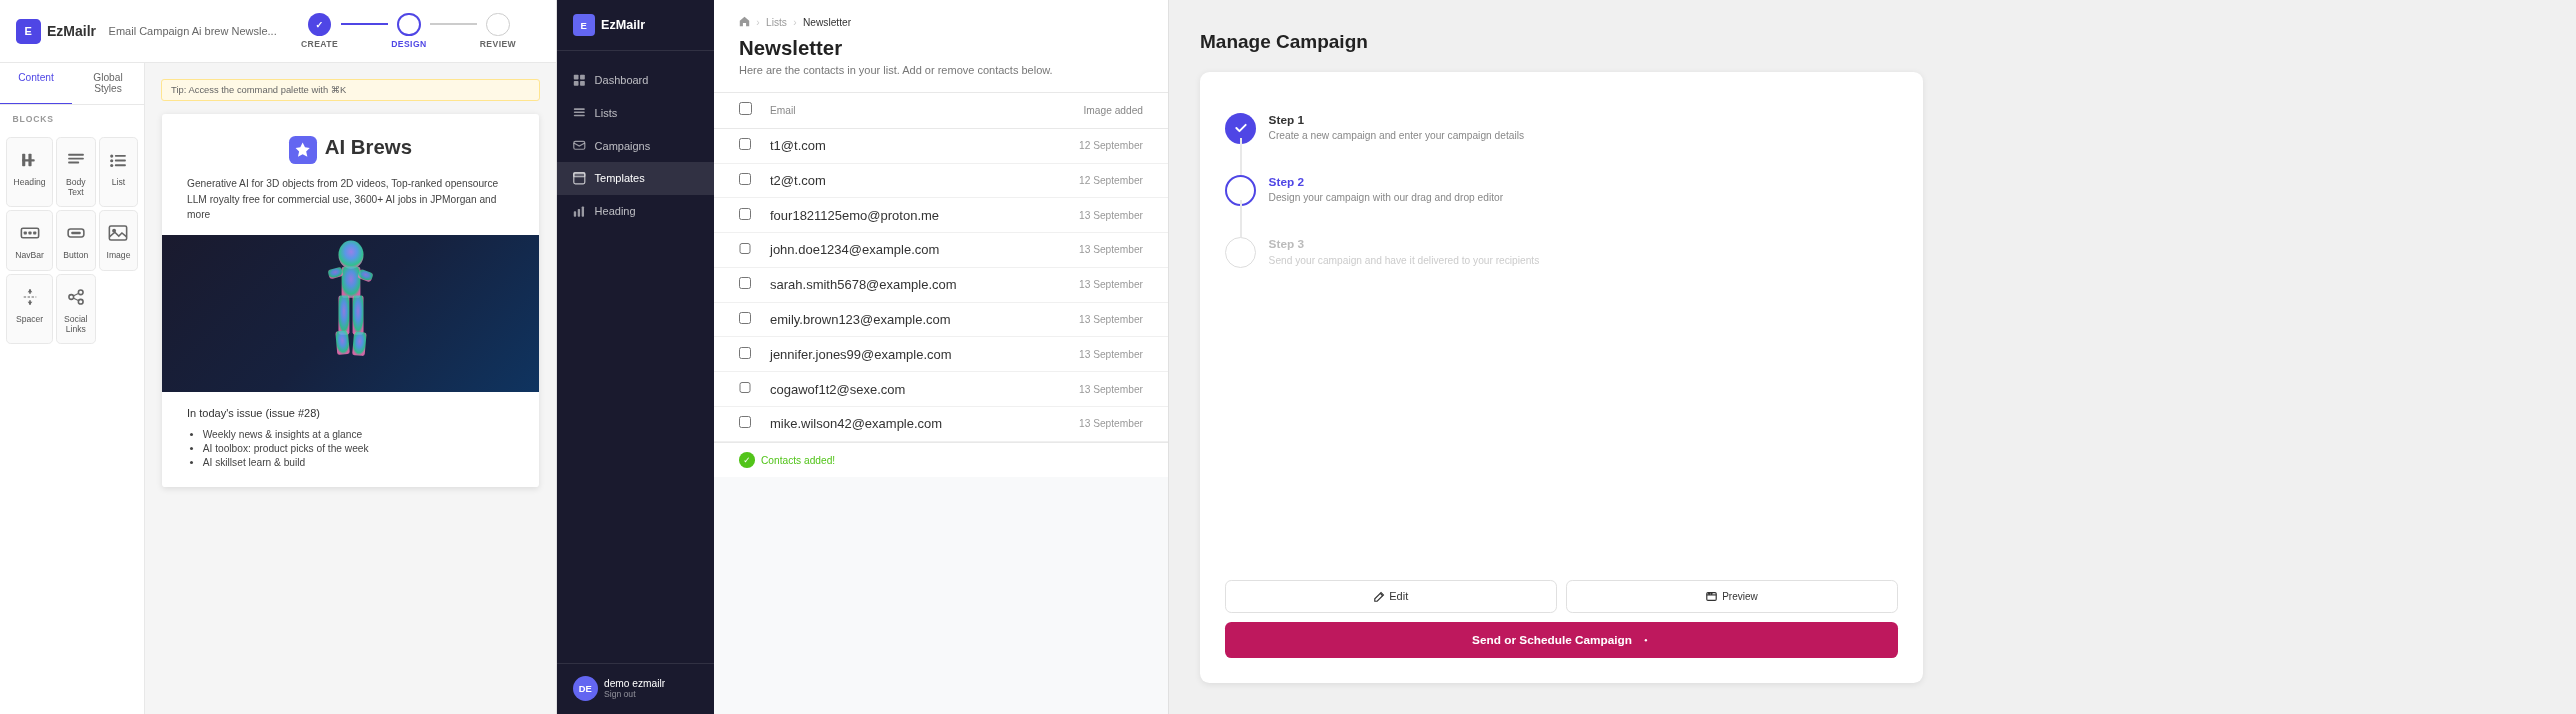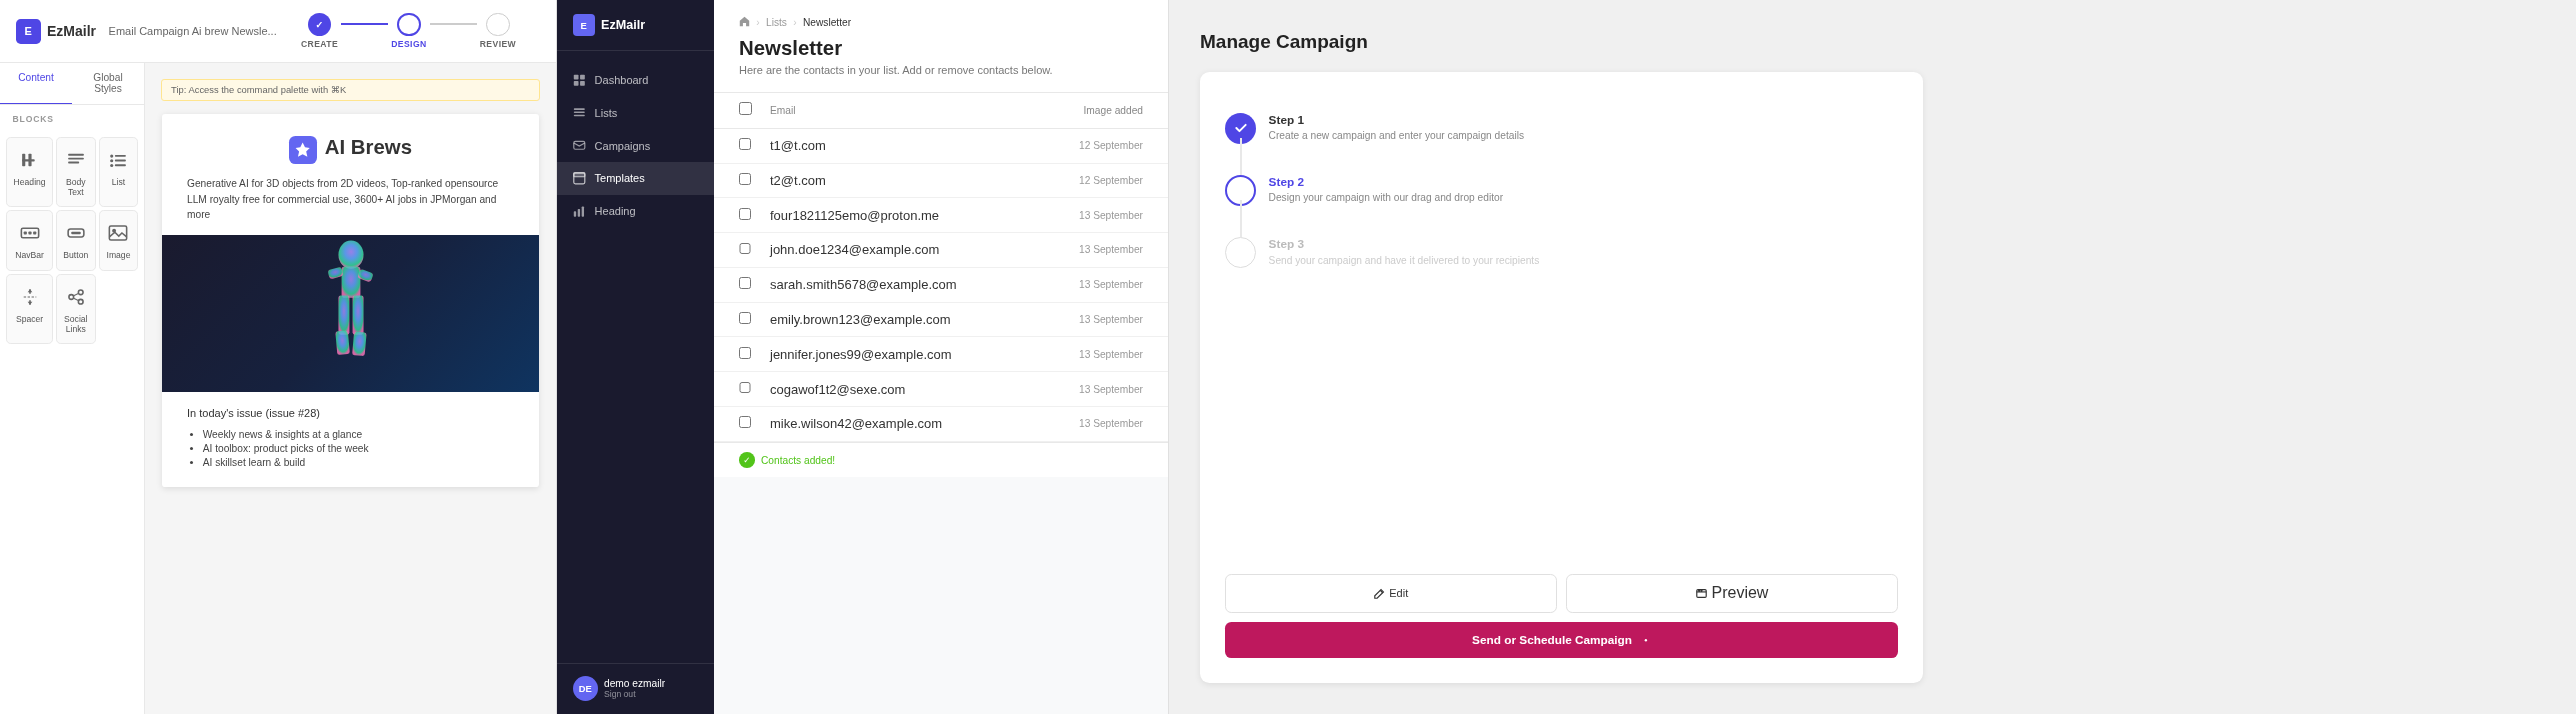--- a/index.html
+++ b/index.html
@@ -92,21 +92,21 @@
     .camp-step-circle.done { background: #4f46e5; color: white; }
     .camp-step-circle.active { background: white; border: 2.4px solid #4f46e5; color: #4f46e5; }
     .camp-step-circle.inactive { background: white; border: 1.6px solid #ddd; color: #ccc; }
     .camp-step-content { display: flex; flex-direction: column; gap: 3.1px; }
     .camp-step-title { font-size: 11.8px; font-weight: 600; color: #333; }
     .camp-step-title.active { color: #4f46e5; }
     .camp-step-title.inactive { color: #bbb; }
     .camp-step-desc { font-size: 10.2px; color: #888; }
     .campaign-actions { display: flex; gap: 9.4px; margin-top: 19px; }
     .btn-edit { flex: 1; padding: 9.4px; border: 0.8px solid #e0e0e0; background: white; border-radius: 6.3px; font-size: 11px; font-weight: 500; color: #333; cursor: pointer; display: flex; align-items: center; justify-content: center; gap: 4.7px; }
-    .btn-preview { flex: 1; padding: 9.4px; border: 0.8px solid #e0e0e0; background: white; border-radius: 6.3px; font-size: 16px; font-weight: 500; color: #333; cursor: pointer; display: flex; align-items: center; justify-content: center; gap: 4.7px; }
+    .btn-preview { flex: 1; padding: 9.4px; border: 0.8px solid #e0e0e0; background: white; border-radius: 6.3px; font-size: 10px; font-weight: 500; color: #333; cursor: pointer; display: flex; align-items: center; justify-content: center; gap: 4.7px; }
     .btn-send { width: 100%; padding: 11px; background: #be185d; color: white; border: none; border-radius: 6.3px; font-size: 11.8px; font-weight: 600; cursor: pointer; margin-top: 9.4px; display: flex; align-items: center; justify-content: center; gap: 6.3px; }
   </style>
 </head>
 <body>
 
 <div class="panel-builder">
 
   <div class="builder-header">
     <div class="builder-logo">
       <div class="builder-logo-icon">E</div>

